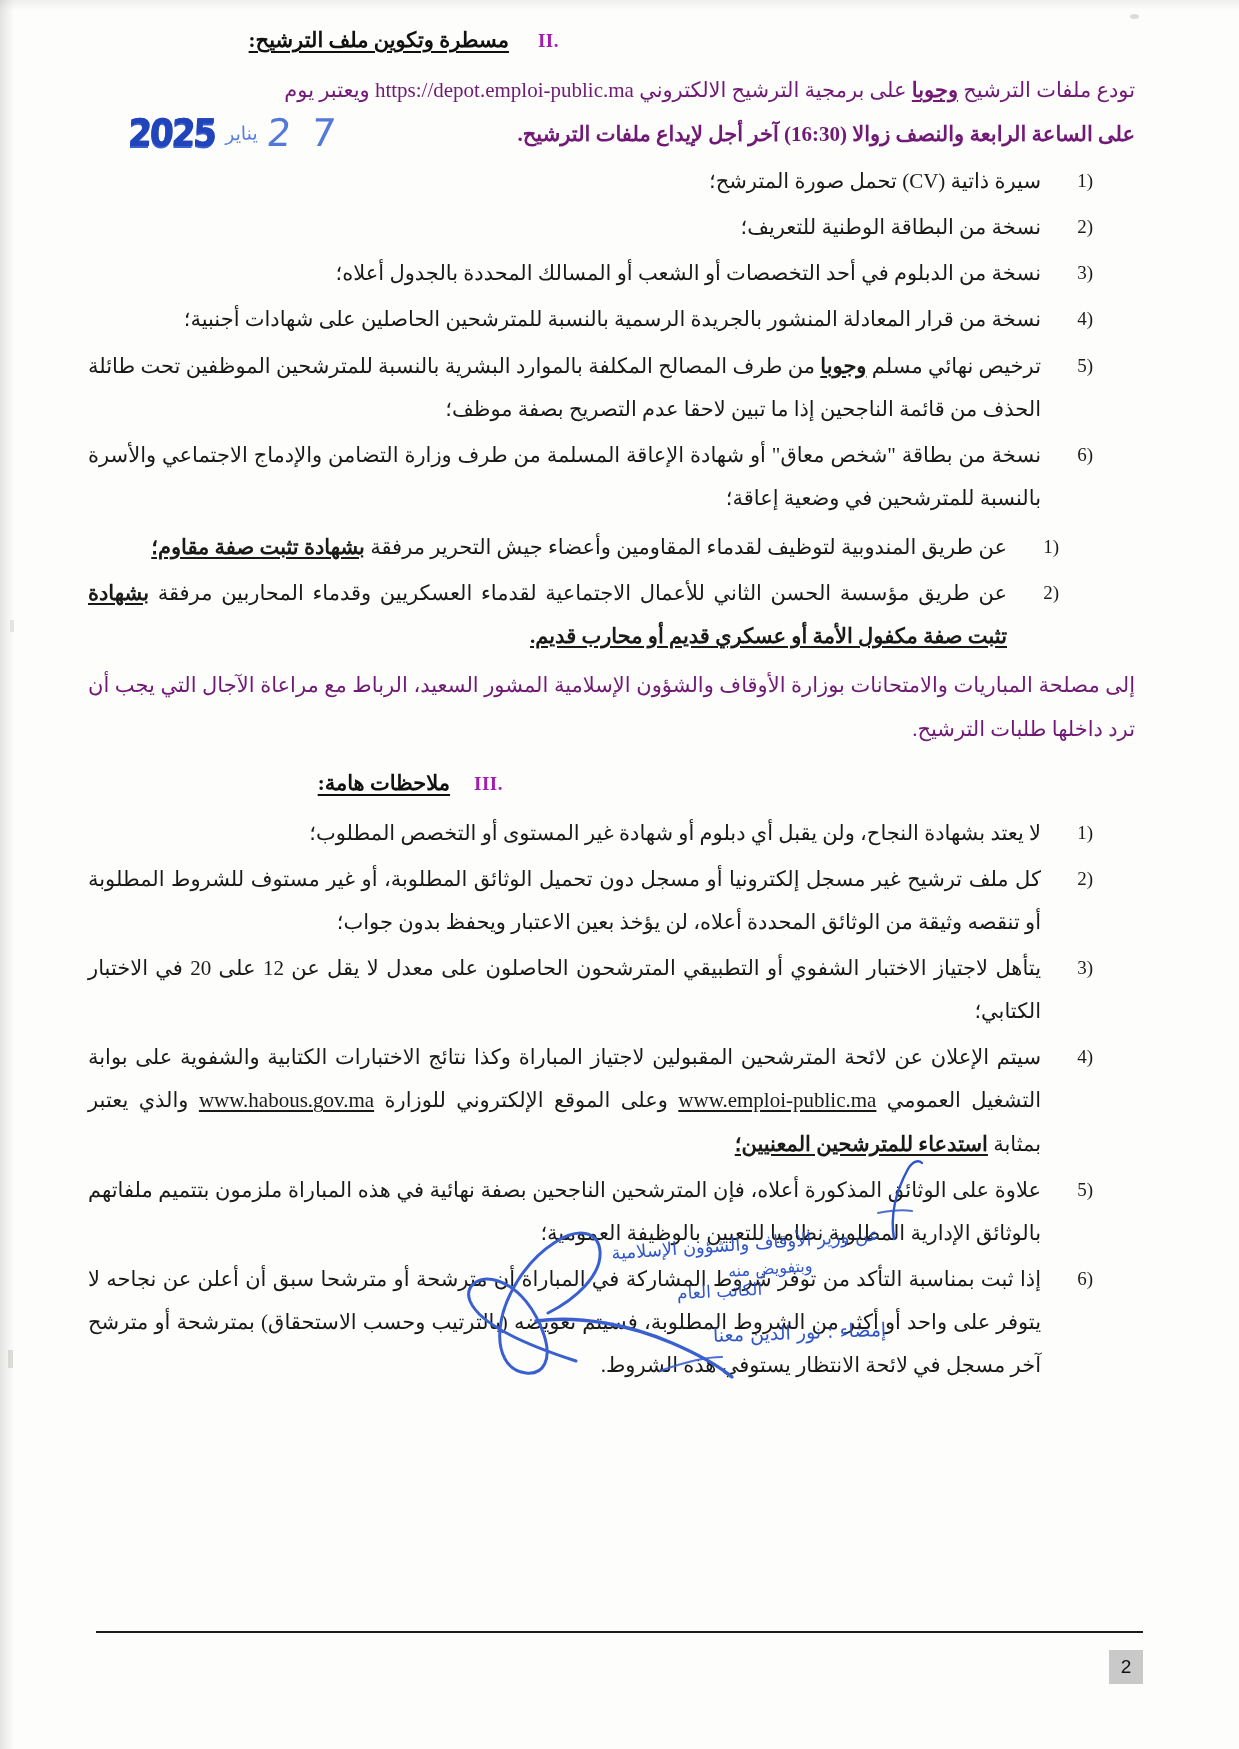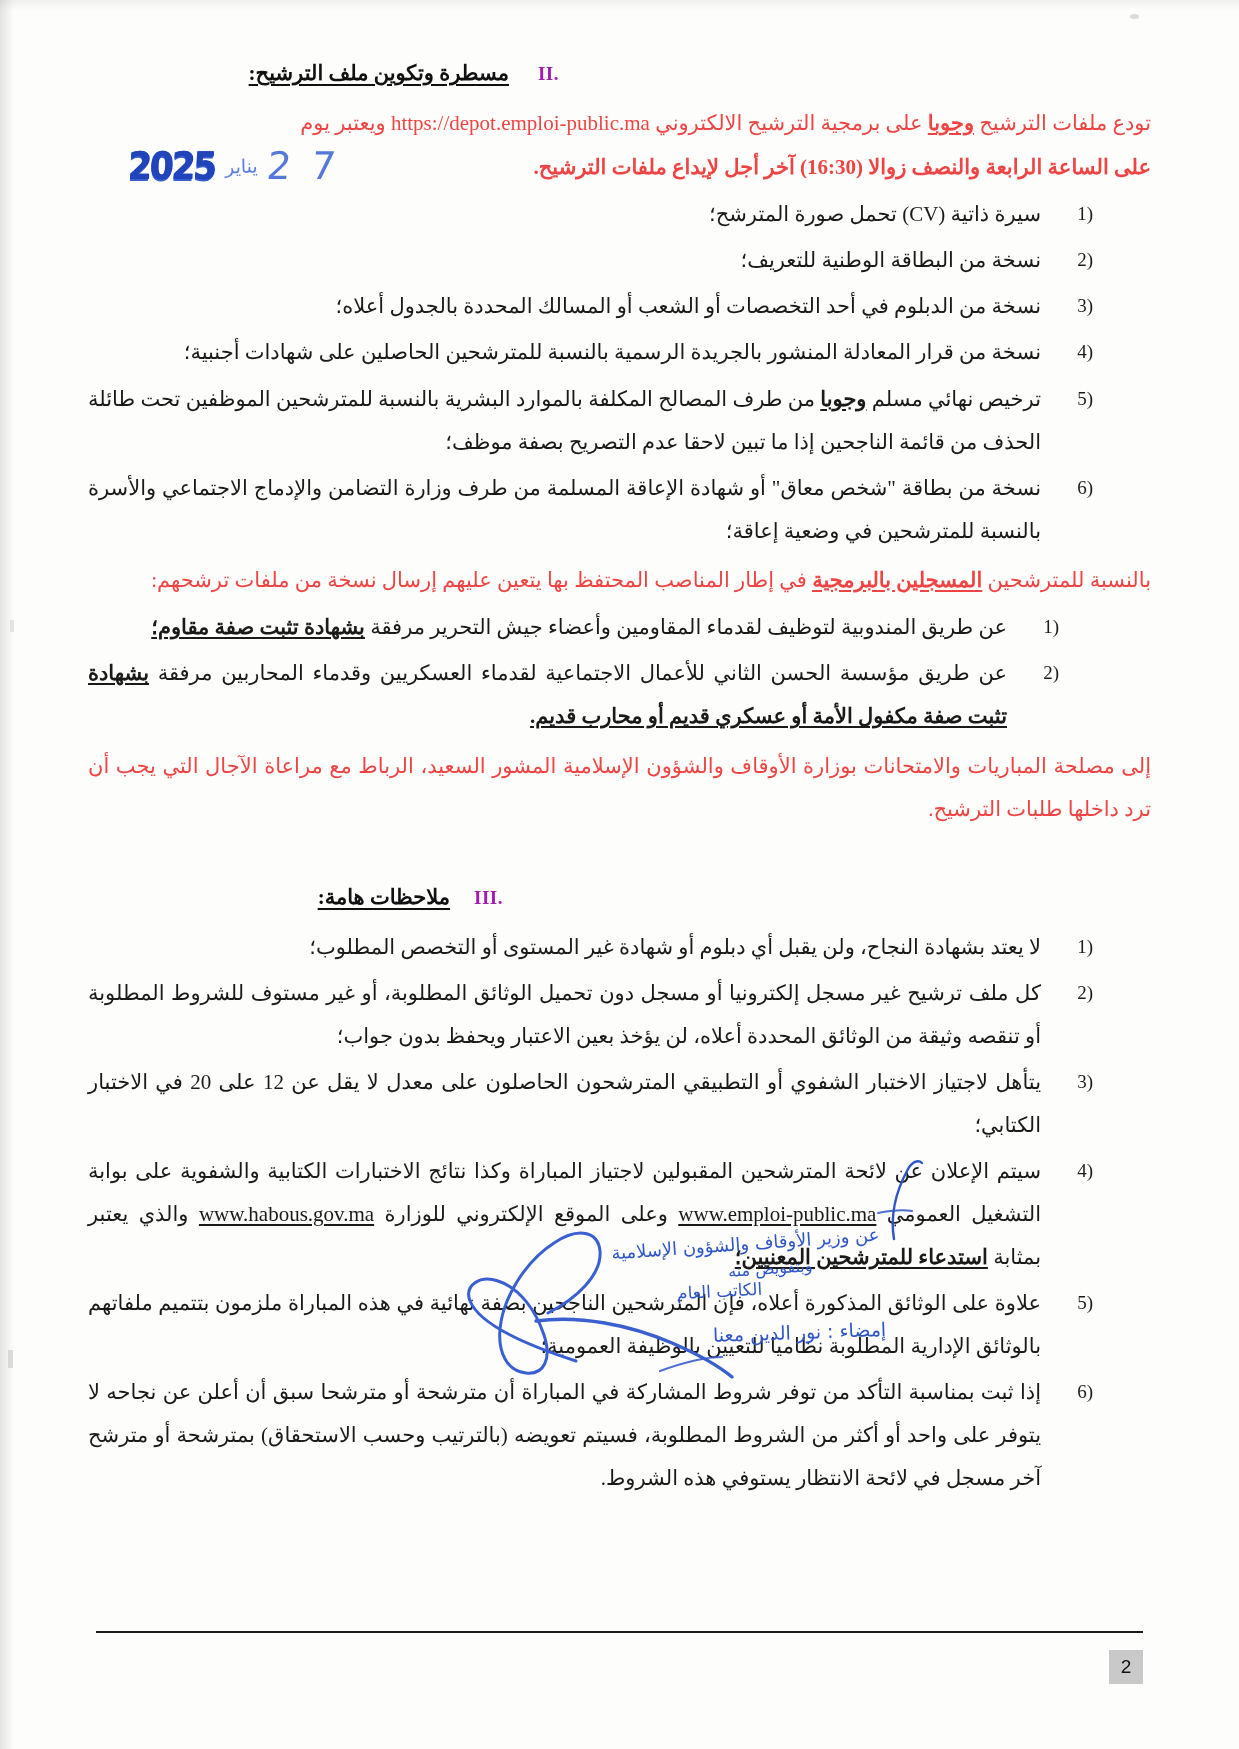--- a/index.html
+++ b/index.html
@@ -66,30 +66,29 @@
     min-width: 26px;
     text-align: right;
   }
   .section-title {
     font-size: 21px;
     font-weight: 700;
     text-decoration: underline;
     text-underline-offset: 4px;
     color: #111;
     white-space: nowrap;
-    margin-top: 33px;
   }
   .section-head.notes { padding-right: 648px; margin-top: 20px; }
 
   
   p.para {
     font-size: 21px;
     line-height: 2.08;
-    margin: 0 0 2px 0;
-    color: #ef4444;
+    margin: 0 16px 2px 0;
+    color: #701a75;
   }
   p.para.tight { margin-bottom: 0; }
 
   .bold { font-weight: 700; }
   .u { text-decoration: underline; text-underline-offset: 3px; }
   .bu { font-weight: 700; text-decoration: underline; text-underline-offset: 3px; }
   .ltr { direction: ltr; unicode-bidi: isolate; display: inline-block; }
 
   
   ol.alist {
@@ -286,25 +285,20 @@
           <span class="bu">وجوبا</span>
           <span>من طرف المصالح المكلفة بالموارد البشرية بالنسبة للمترشحين الموظفين تحت طائلة الحذف من قائمة الناجحين إذا ما تبين لاحقا عدم التصريح بصفة موظف؛</span>
         </span>
       </li>
       <li>
         <span class="li-num">6)</span>
         <span class="li-text">نسخة من بطاقة "شخص معاق" أو شهادة الإعاقة المسلمة من طرف وزارة التضامن والإدماج الاجتماعي والأسرة بالنسبة للمترشحين في وضعية إعاقة؛</span>
       </li>
     </ol>
 
-    <p class="para">
-      <span>بالنسبة للمترشحين</span>
-      <span class="bu">المسجلين بالبرمجية</span>
-      <span>في إطار المناصب المحتفظ بها يتعين عليهم إرسال نسخة من ملفات ترشحهم:</span>
-    </p>
 
     <ol class="alist deep">
       <li>
         <span class="li-num">1)</span>
         <span class="li-text">
           <span>عن طريق المندوبية لتوظيف لقدماء المقاومين وأعضاء جيش التحرير مرفقة</span>
           <span class="bu">بشهادة تثبت صفة مقاوم؛</span>
         </span>
       </li>
       <li>

